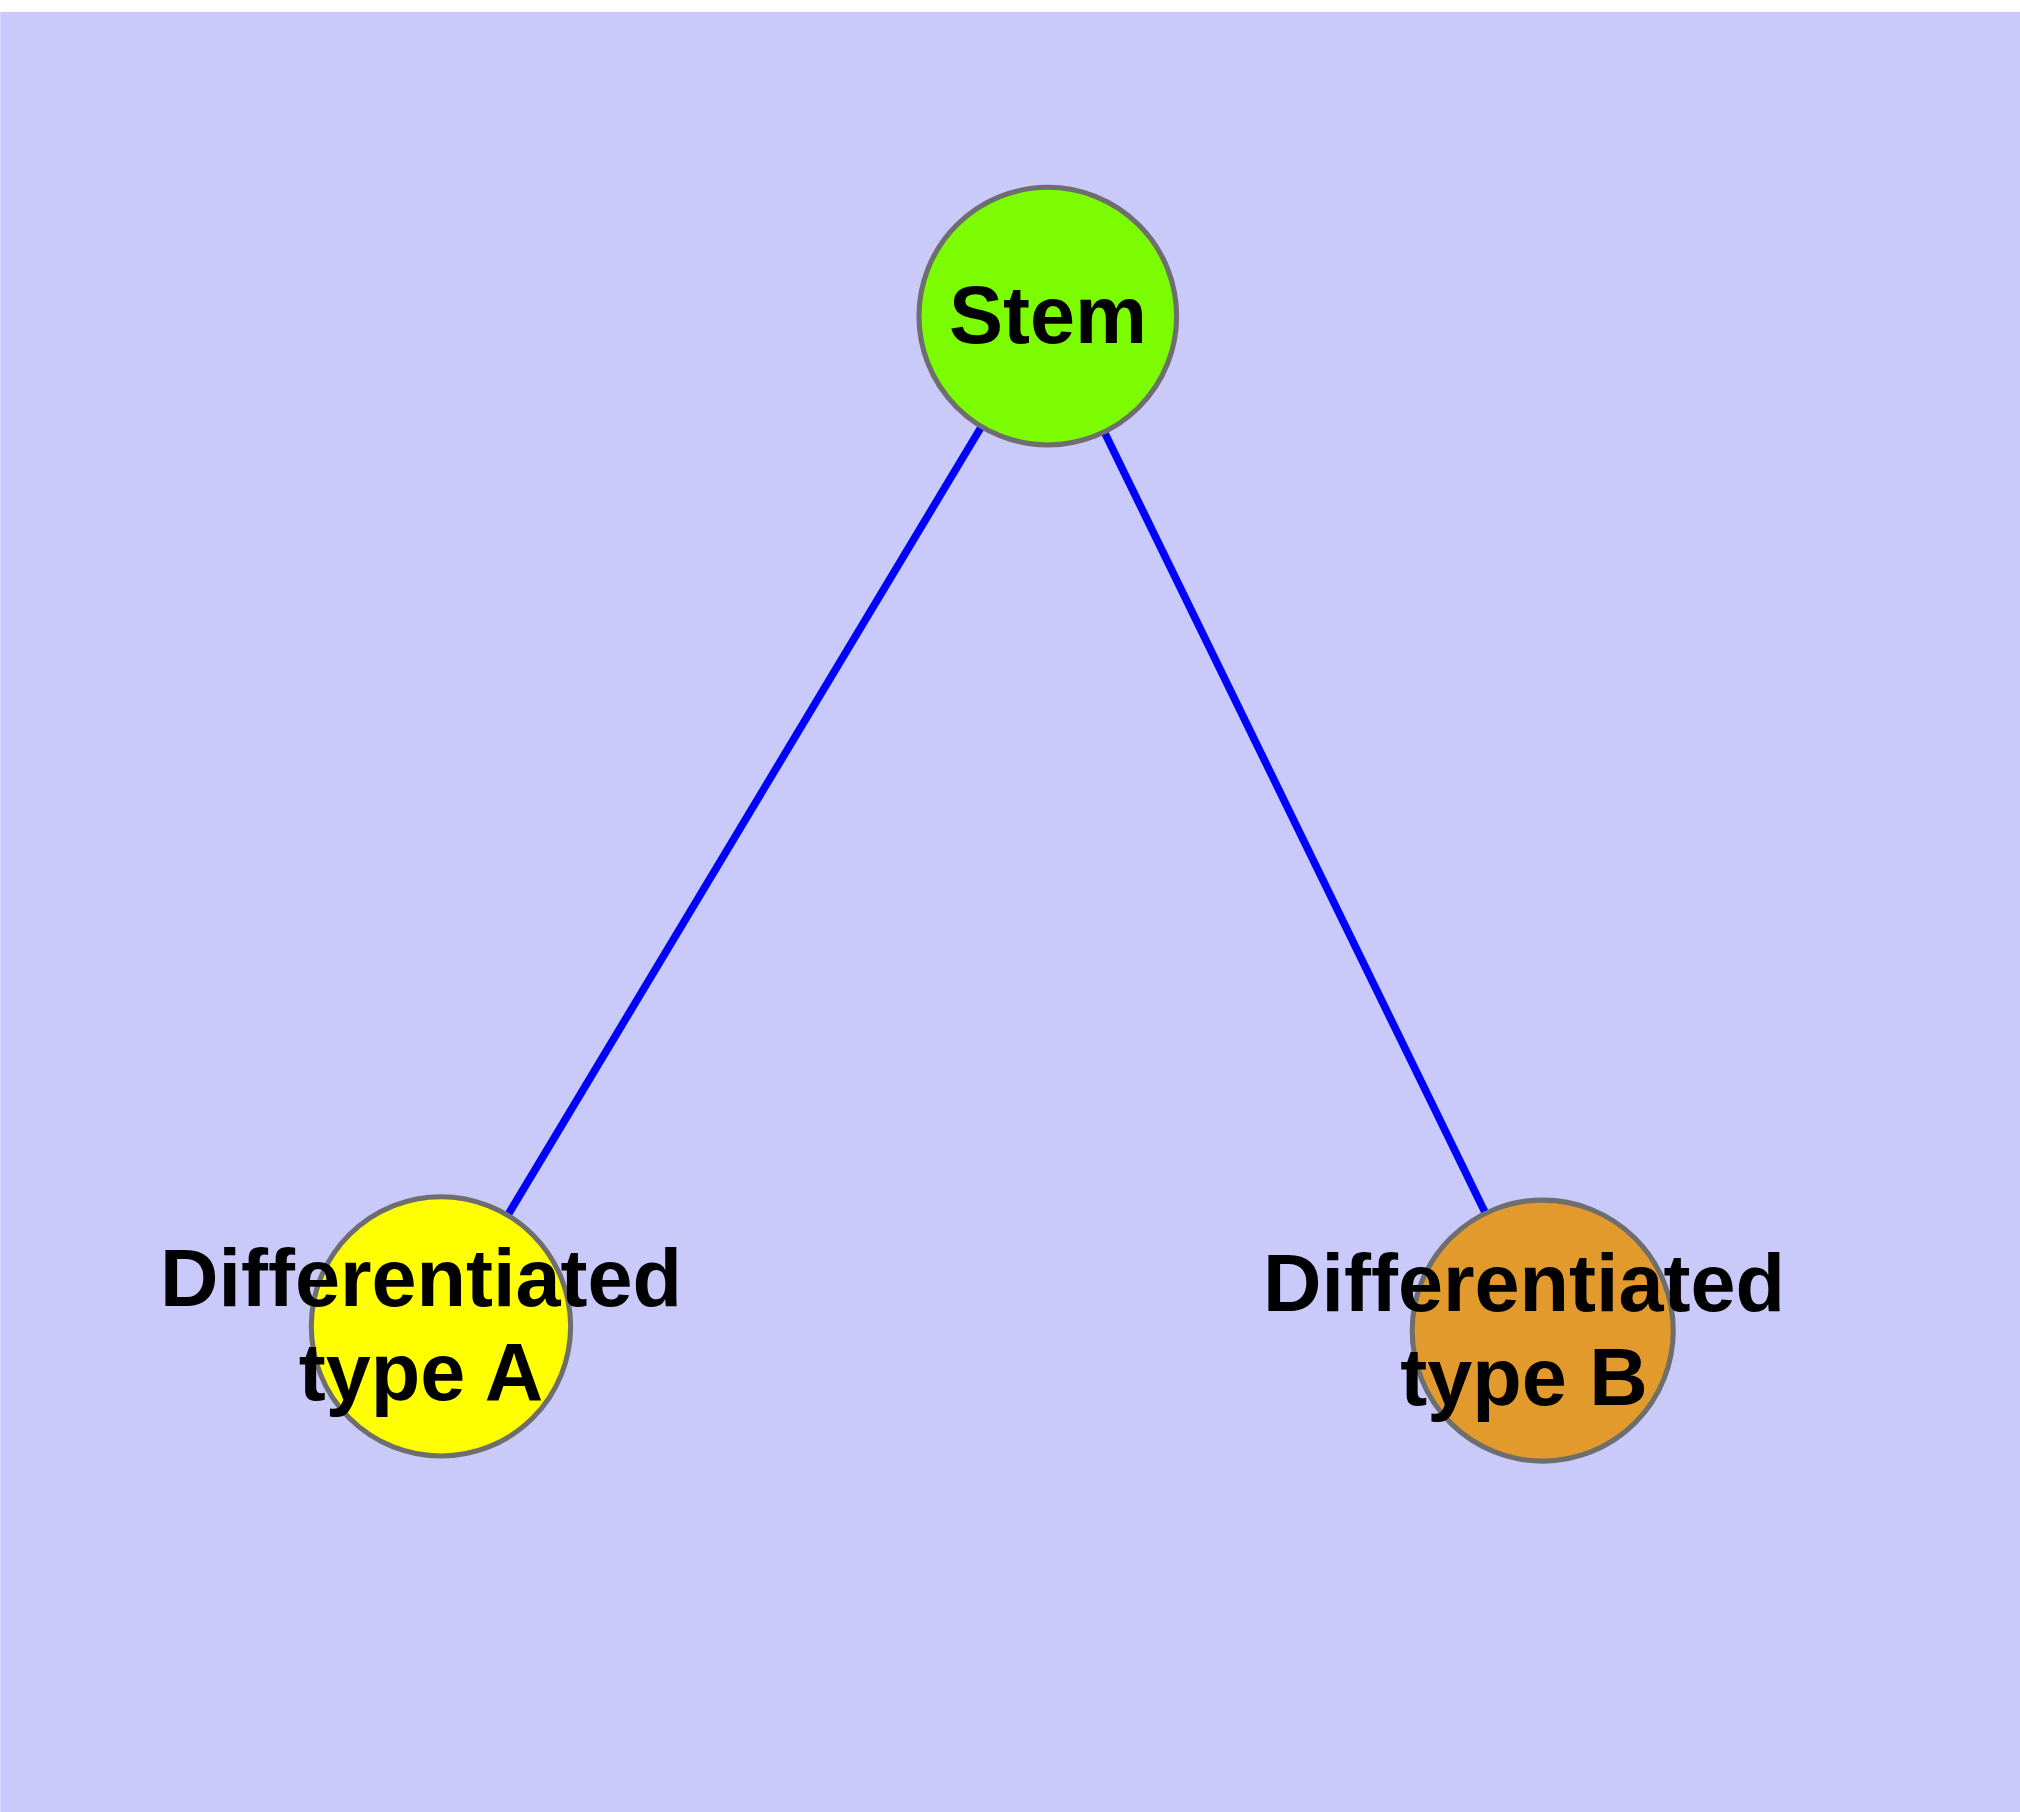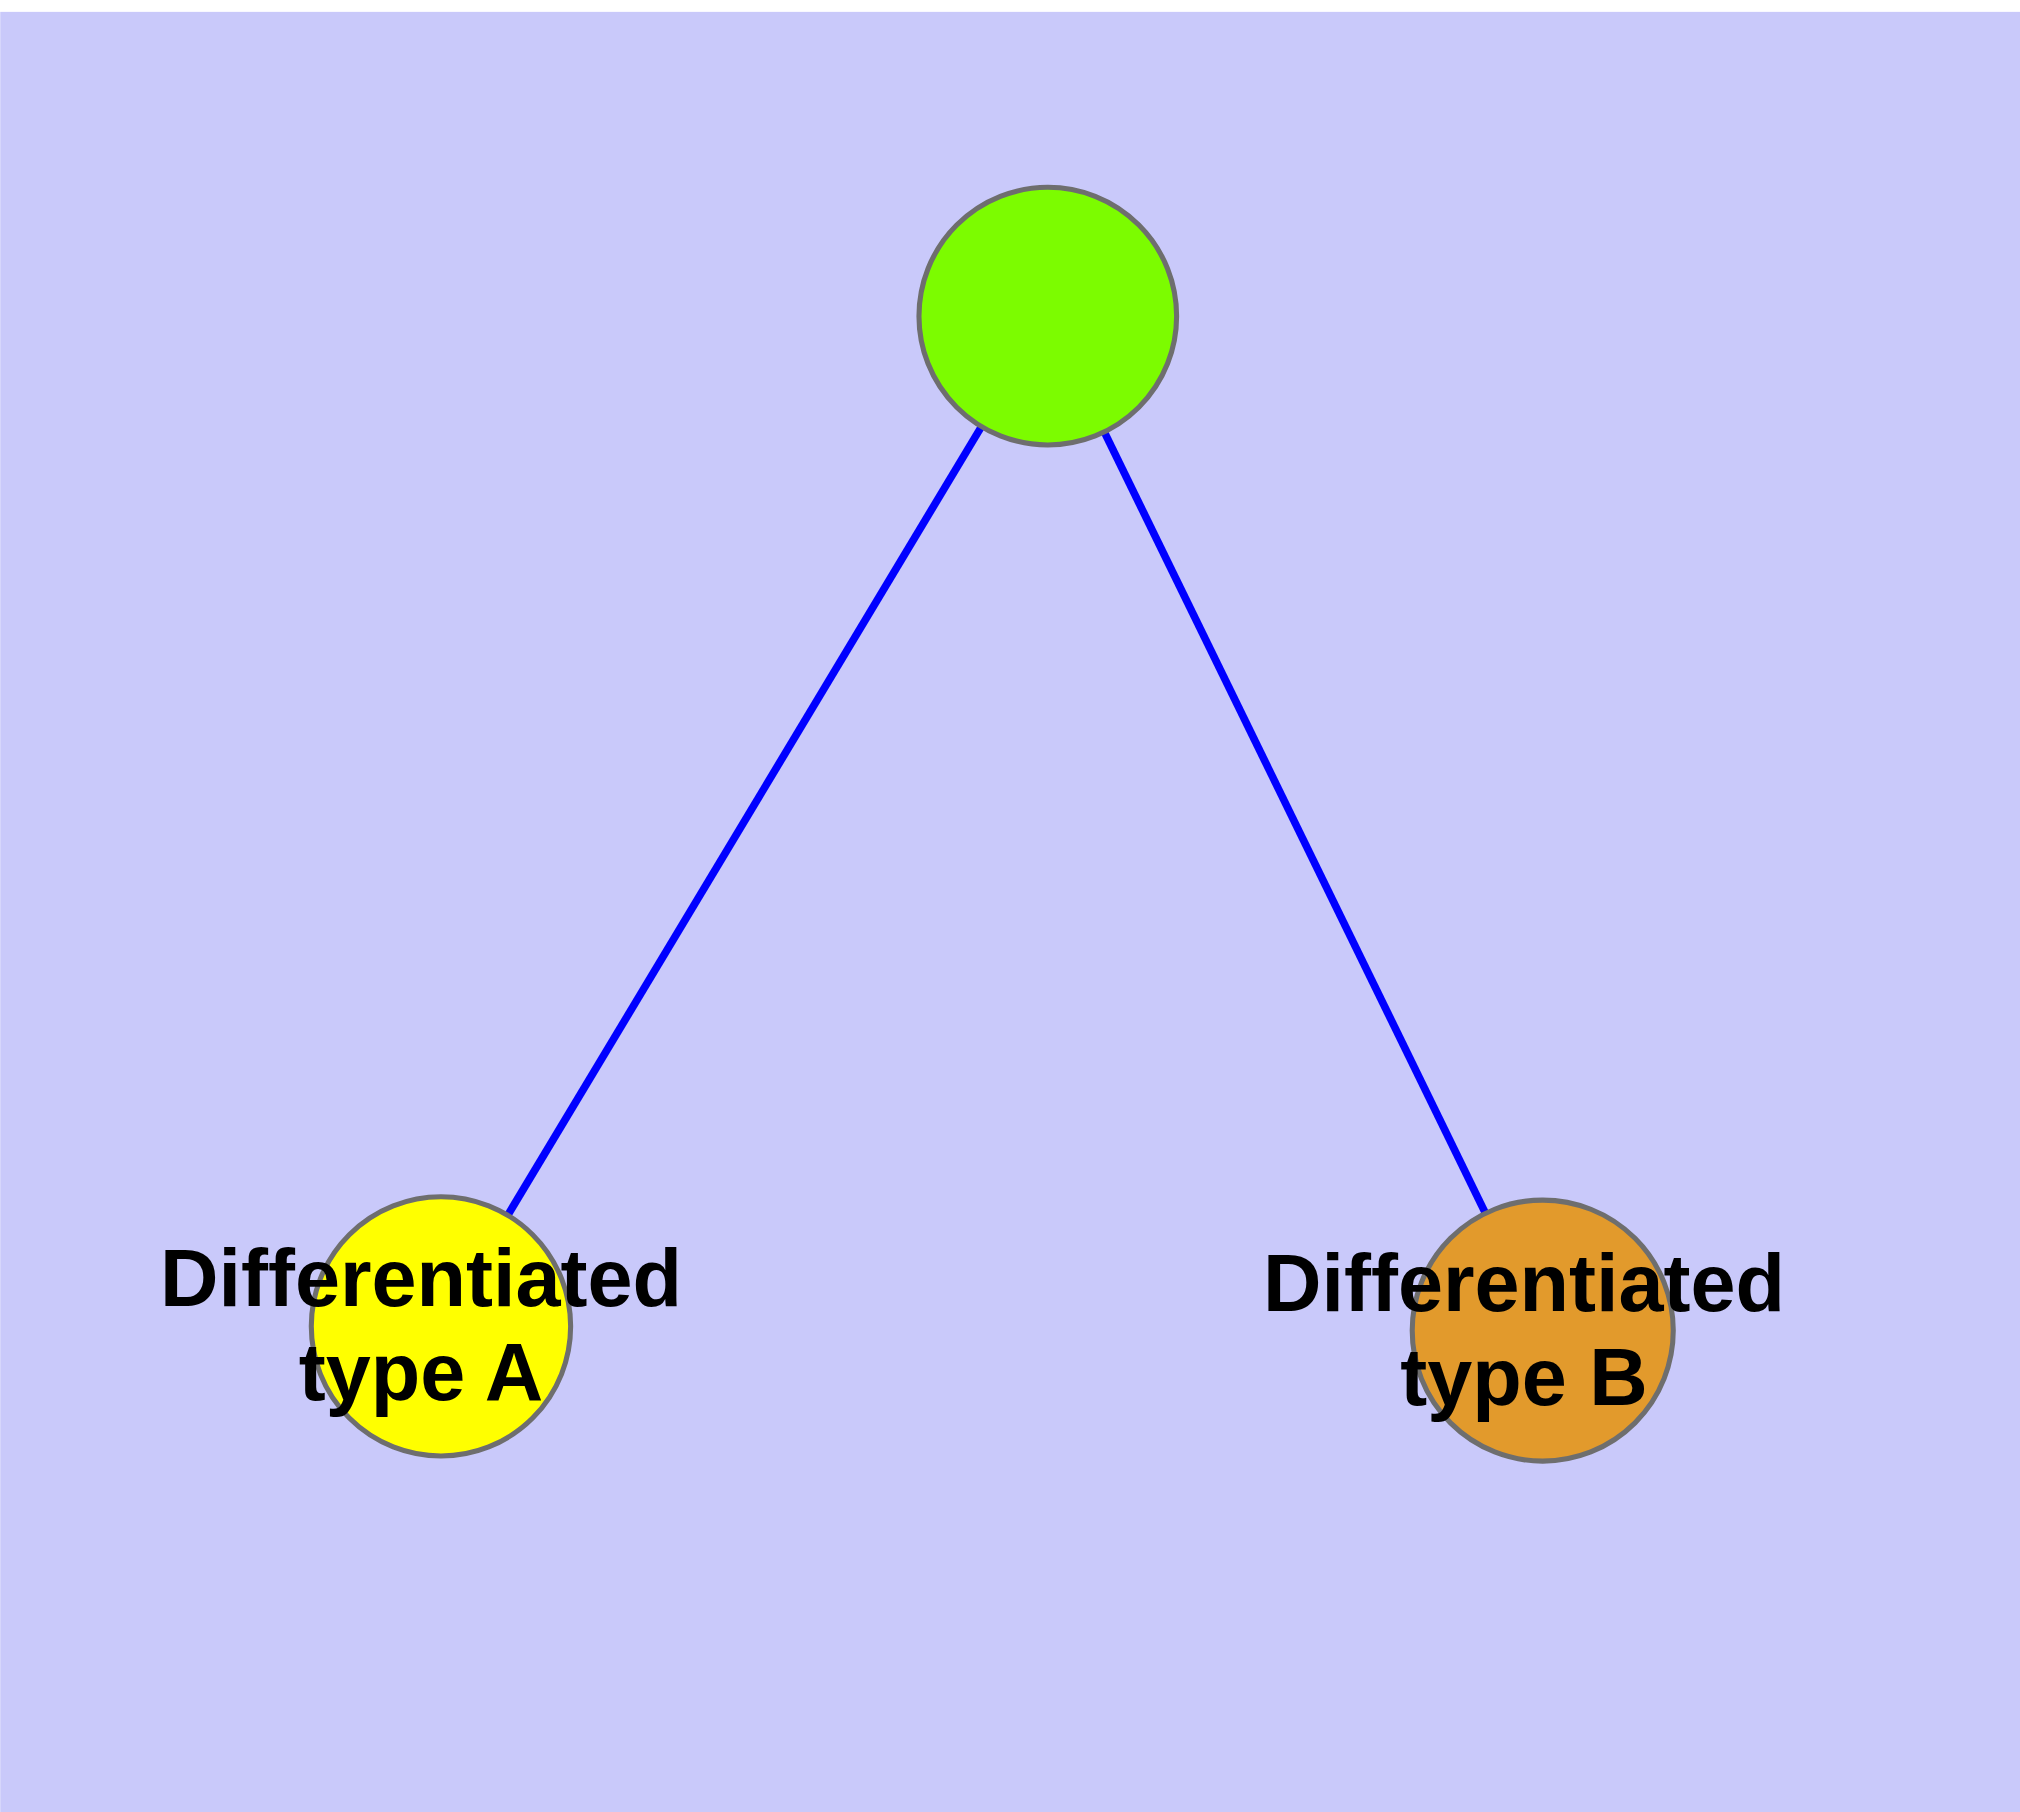--- a/index.html
+++ b/index.html
@@ -71,20 +71,21 @@
       <line id="edge-stem-diff-b" x1="1301.7724203633452" y1="507.8109369433631" x2="1753.3506140318104" y2="1433.3915838973921" stroke="#0000ff" stroke-width="9"></line>
     </g>
 
     <g id="nodes-group">
       <circle id="node-diff-a" cx="520" cy="1565" r="153" fill="#ffff00" stroke="#6e6e6e" stroke-width="6"></circle>
       <circle id="node-diff-b" cx="1820" cy="1570" r="154" fill="#e29a2c" stroke="#6e6e6e" stroke-width="6"></circle>
       <circle id="node-stem" cx="1236" cy="373" r="152" fill="#7cfc00" stroke="#6e6e6e" stroke-width="6"></circle>
     </g>
   </svg>
 
+  <div class="node-label" id="label-stem" style="color: rgb(0, 0, 0);">Stem</div>
 
   <div class="node-label" id="label-diff-a" style="color: rgb(0, 0, 0);">Differentiated
 type A</div>
 
   <div class="node-label" id="label-diff-b" style="color: rgb(0, 0, 0);">Differentiated
 type B</div>
 
 </div>
 
 

